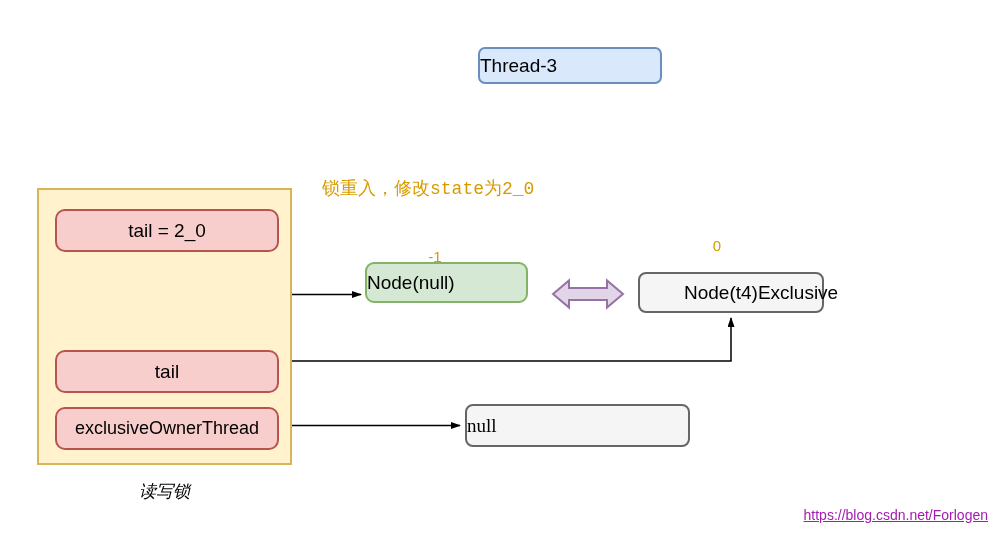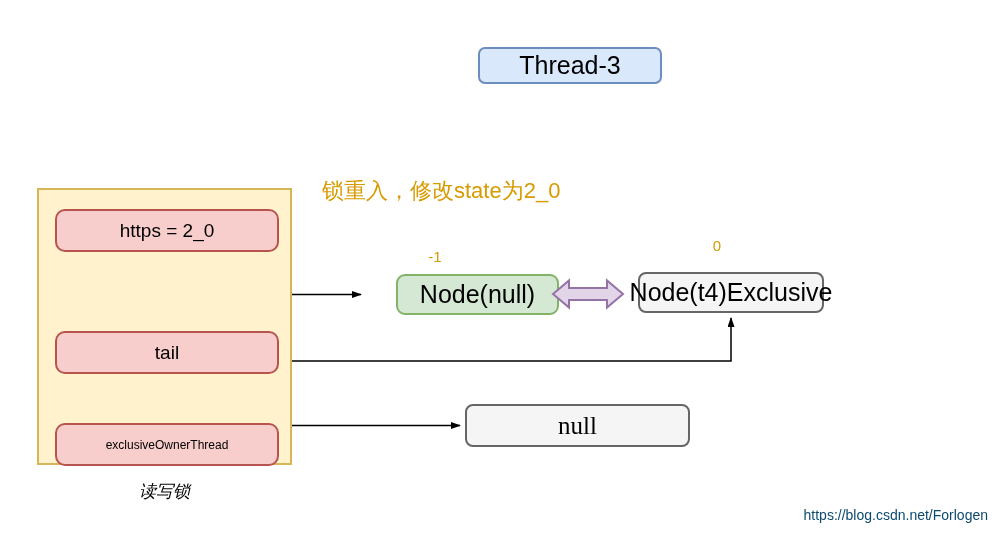--- a/index.html
+++ b/index.html
@@ -17,43 +17,43 @@
   }
   .connectors {
     position: absolute;
     left: 0; top: 0;
     pointer-events: none;
   }
   .box {
     position: absolute;
     display: flex;
     align-items: center;
-    justify-content: center;
-    font-size: 25px;
+    font-size: 19px;
     line-height: 1;
     text-align: center;
     white-space: nowrap;
   }
   .thread-box {
     left: 478px;
     width: 184px;
     height: 37px;
     background: var(--blue-fill, #dae8fc);
     border: 2px solid var(--blue-border, #6c8ebf);
     border-radius: 7px;
   }
   .thread-3 { top: 47px; }
   .thread-2 { top: 117px; }
   .annotation {
     position: absolute;
     left: 322px;
     top: 176px;
-    font-size: 22px;
+    font-size: 18px;
     color: var(--orange-text, #d79b00);
     white-space: nowrap;
+    font-family: Liberation Mono, monospace;
   }
   .lock-container {
     position: absolute;
     left: 37px;
     top: 188px;
     width: 255px;
     height: 277px;
     background: var(--yellow-fill, #fff2cc);
     border: 2px solid var(--yellow-border, #d6b656);
   }
@@ -66,49 +66,49 @@
     border: 2px solid var(--pink-border, #b85450);
     border-radius: 10px;
     display: flex;
     align-items: center;
     justify-content: center;
     font-size: 19px;
     white-space: nowrap;
   }
   .field-0 { top: 19px; }
   .field-1 { top: 85px; }
-  .field-2 { top: 141px; text-align: right; }
-  .field-3 { top: 217px; font-size: 12px; margin-top: 16px; }
+  .field-2 { top: 160px; text-align: right; }
+  .field-3 { top: 217px; font-size: 18px; }
   .lock-caption {
     position: absolute;
     left: 37px;
     top: 480px;
     width: 255px;
     text-align: center;
     font-size: 17px;
     font-style: italic;
   }
   .node-green {
     left: 365px;
-    top: 274px;
+    top: 262px;
     width: 163px;
     height: 41px;
     background: var(--green-fill, #d5e8d4);
     border: 2px solid var(--green-border, #82b366);
     border-radius: 9px;
-    margin-left: 31px;
   }
   .node-gray {
     left: 638px;
     top: 272px;
     width: 186px;
     height: 41px;
     background: var(--gray-fill, #f5f5f5);
     border: 2px solid var(--gray-border, #666666);
     border-radius: 8px;
+    padding-left: 44px;
   }
   .node-null {
     left: 465px;
     top: 404px;
     width: 225px;
     height: 43px;
     background: var(--gray-fill, #f5f5f5);
     border: 2px solid var(--gray-border, #666666);
     border-radius: 8px;
     font-family: Liberation Serif, serif;
@@ -127,22 +127,23 @@
     left: 551px;
     top: 278px;
   }
   .watermark {
     position: absolute;
     left: 718px;
     top: 507px;
     width: 270px;
     text-align: right;
     font-size: 14px;
-    color: #0c4a6e;
+    color: #a21caf;
     white-space: nowrap;
+    text-decoration: underline;
   }
 </style>
 </head>
 <body>
 
 <div class="canvas">
 
   <svg class="connectors" width="997" height="534">
     <defs>
       <marker id="arrowhead" markerWidth="12" markerHeight="10" refX="9" refY="3.5" orient="auto" markerUnits="userSpaceOnUse">
@@ -154,21 +155,21 @@
     <path d="M 280 425.5 L 460 425.5" fill="none" stroke="#000000" stroke-width="1.5" marker-end="url(#arrowhead)"></path>
   </svg>
 
   <div class="box thread-box thread-3">
     <span>Thread-3</span>
   </div>
 
   <div class="annotation">锁重入，修改state为2_0</div>
 
   <div class="lock-container">
-    <div class="lock-field field-0">https = 2_0</div>
+    <div class="lock-field field-0">tail = 2_0</div>
     <div class="lock-field field-2">tail</div>
     <div class="lock-field field-3">exclusiveOwnerThread</div>
   </div>
   <div class="lock-caption">读写锁</div>
 
   <div class="badge badge-head">-1</div>
   <div class="box node-green">
     <span>Node(null)</span>
   </div>
 

